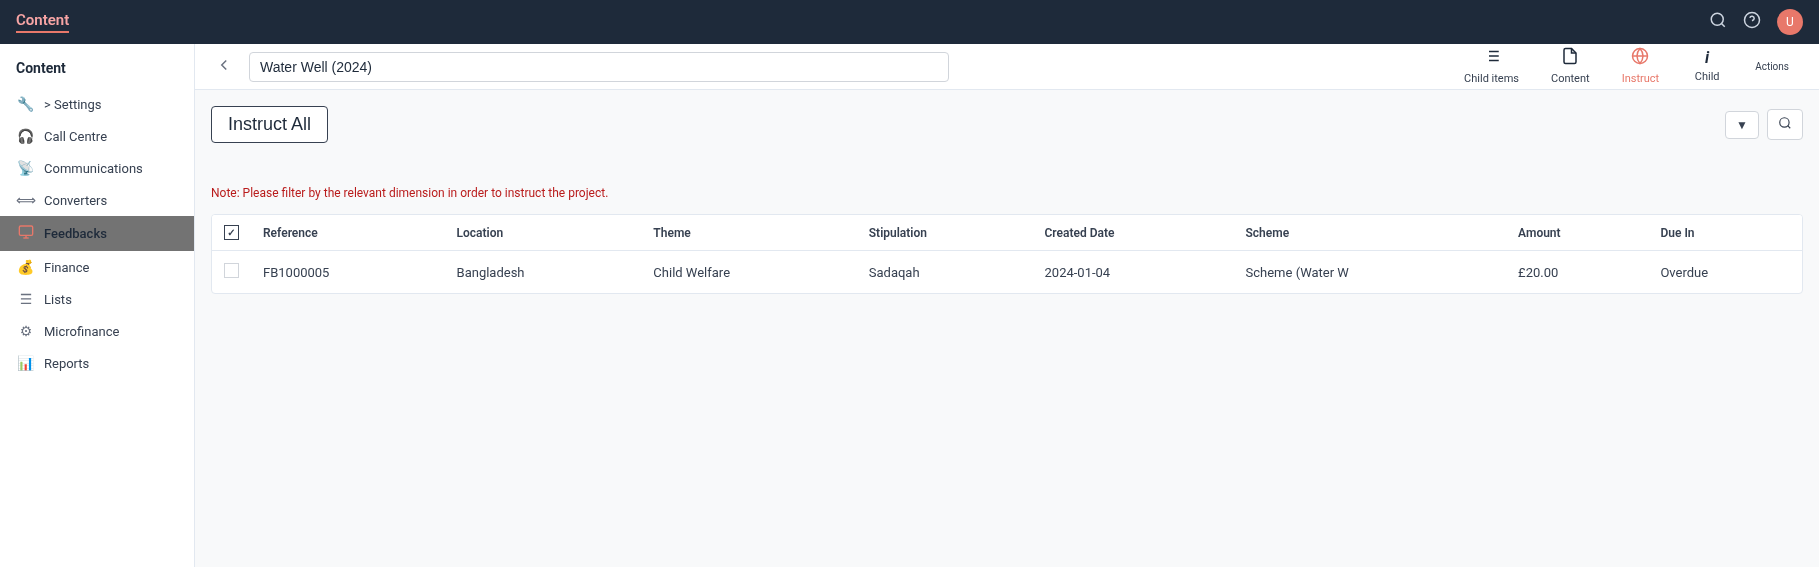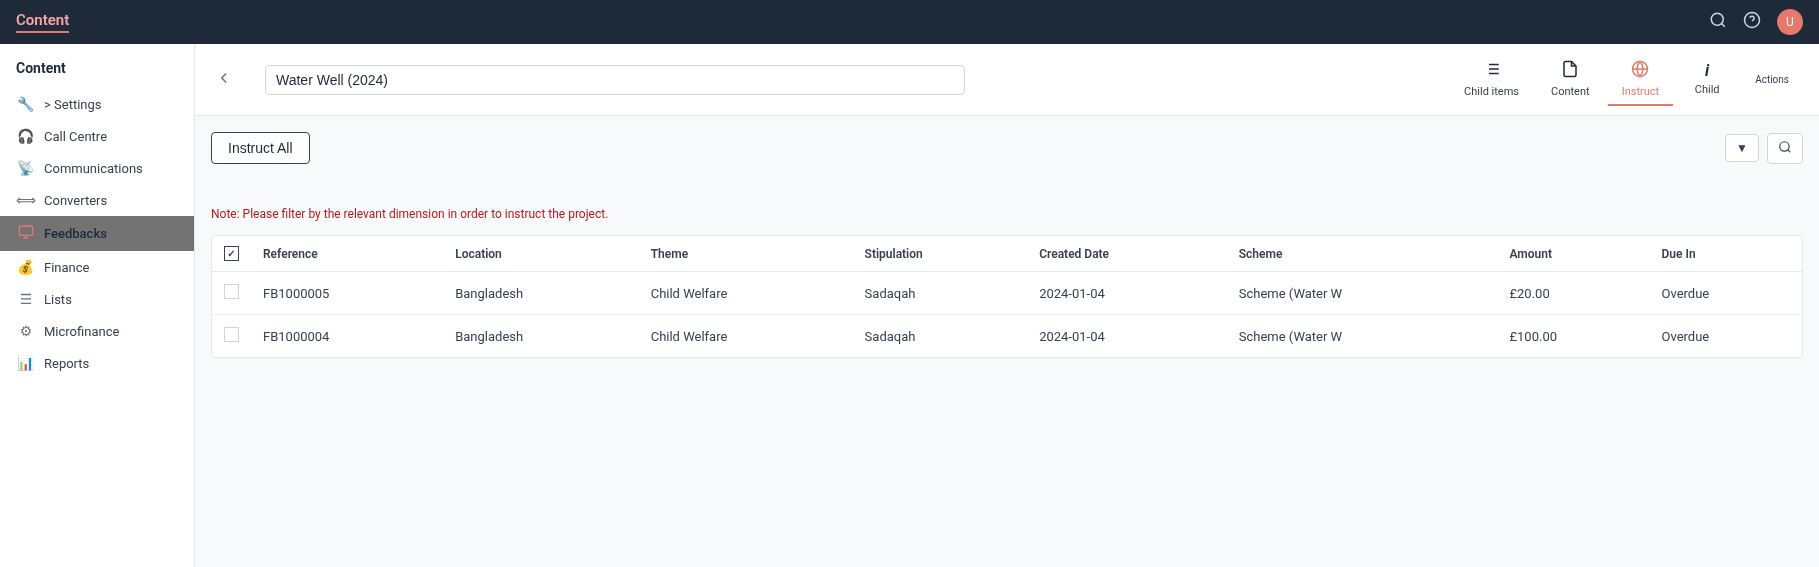--- a/index.html
+++ b/index.html
@@ -97,22 +97,22 @@
       overflow: hidden;
     }
 
     
     .content-header {
       background: white;
       border-bottom: 1px solid #e2e8f0;
       padding: 0 16px;
       display: flex;
       align-items: center;
-      height: 72px;
-      gap: 28px;
+      height: 46px;
+      gap: 12px;
     }
     .back-btn {
       color: #6b7280;
       font-size: 18px;
       cursor: pointer;
       padding: 4px;
     }
     .title-input {
       flex: 1;
       border: 1px solid #d1d5db;
@@ -170,21 +170,21 @@
       display: flex;
       align-items: center;
       margin-bottom: 12px;
       gap: 8px;
     }
     .instruct-all-btn {
       background: white;
       border: 1px solid #374151;
       border-radius: 4px;
       padding: 7px 16px;
-      font-size: 14px;
+      font-size: 18px;
       font-weight: 500;
       cursor: pointer;
       color: #1e2a3a;
     }
     .toolbar-spacer { flex: 1; }
     .filter-icon-btn {
       background: white;
       border: 1px solid #d1d5db;
       border-radius: 4px;
       padding: 6px 10px;
@@ -429,31 +429,18 @@
       </td>
       <td>FB1000005</td>
       <td>Bangladesh</td>
       <td>Child Welfare</td>
       <td>Sadaqah</td>
       <td>2024-01-04</td>
       <td>Scheme (Water W</td>
       <td>£20.00</td>
       <td>Overdue</td>
     </tr>
-              <tr>
-      <td class="checkbox-cell">
-        <span style="display:inline-block;width:15px;height:15px;border:1px solid #d1d5db;background:white;"></span>
-      </td>
-      <td>FB1000004</td>
-      <td>Bangladesh</td>
-      <td>Child Welfare</td>
-      <td>Sadaqah</td>
-      <td>2024-01-04</td>
-      <td>Scheme (Water W</td>
-      <td>£100.00</td>
-      <td>Overdue</td>
-    </tr>
             </tbody>
         </table>
       </div>
     </div>
   </div>
 </div>
 
 </body></html>

